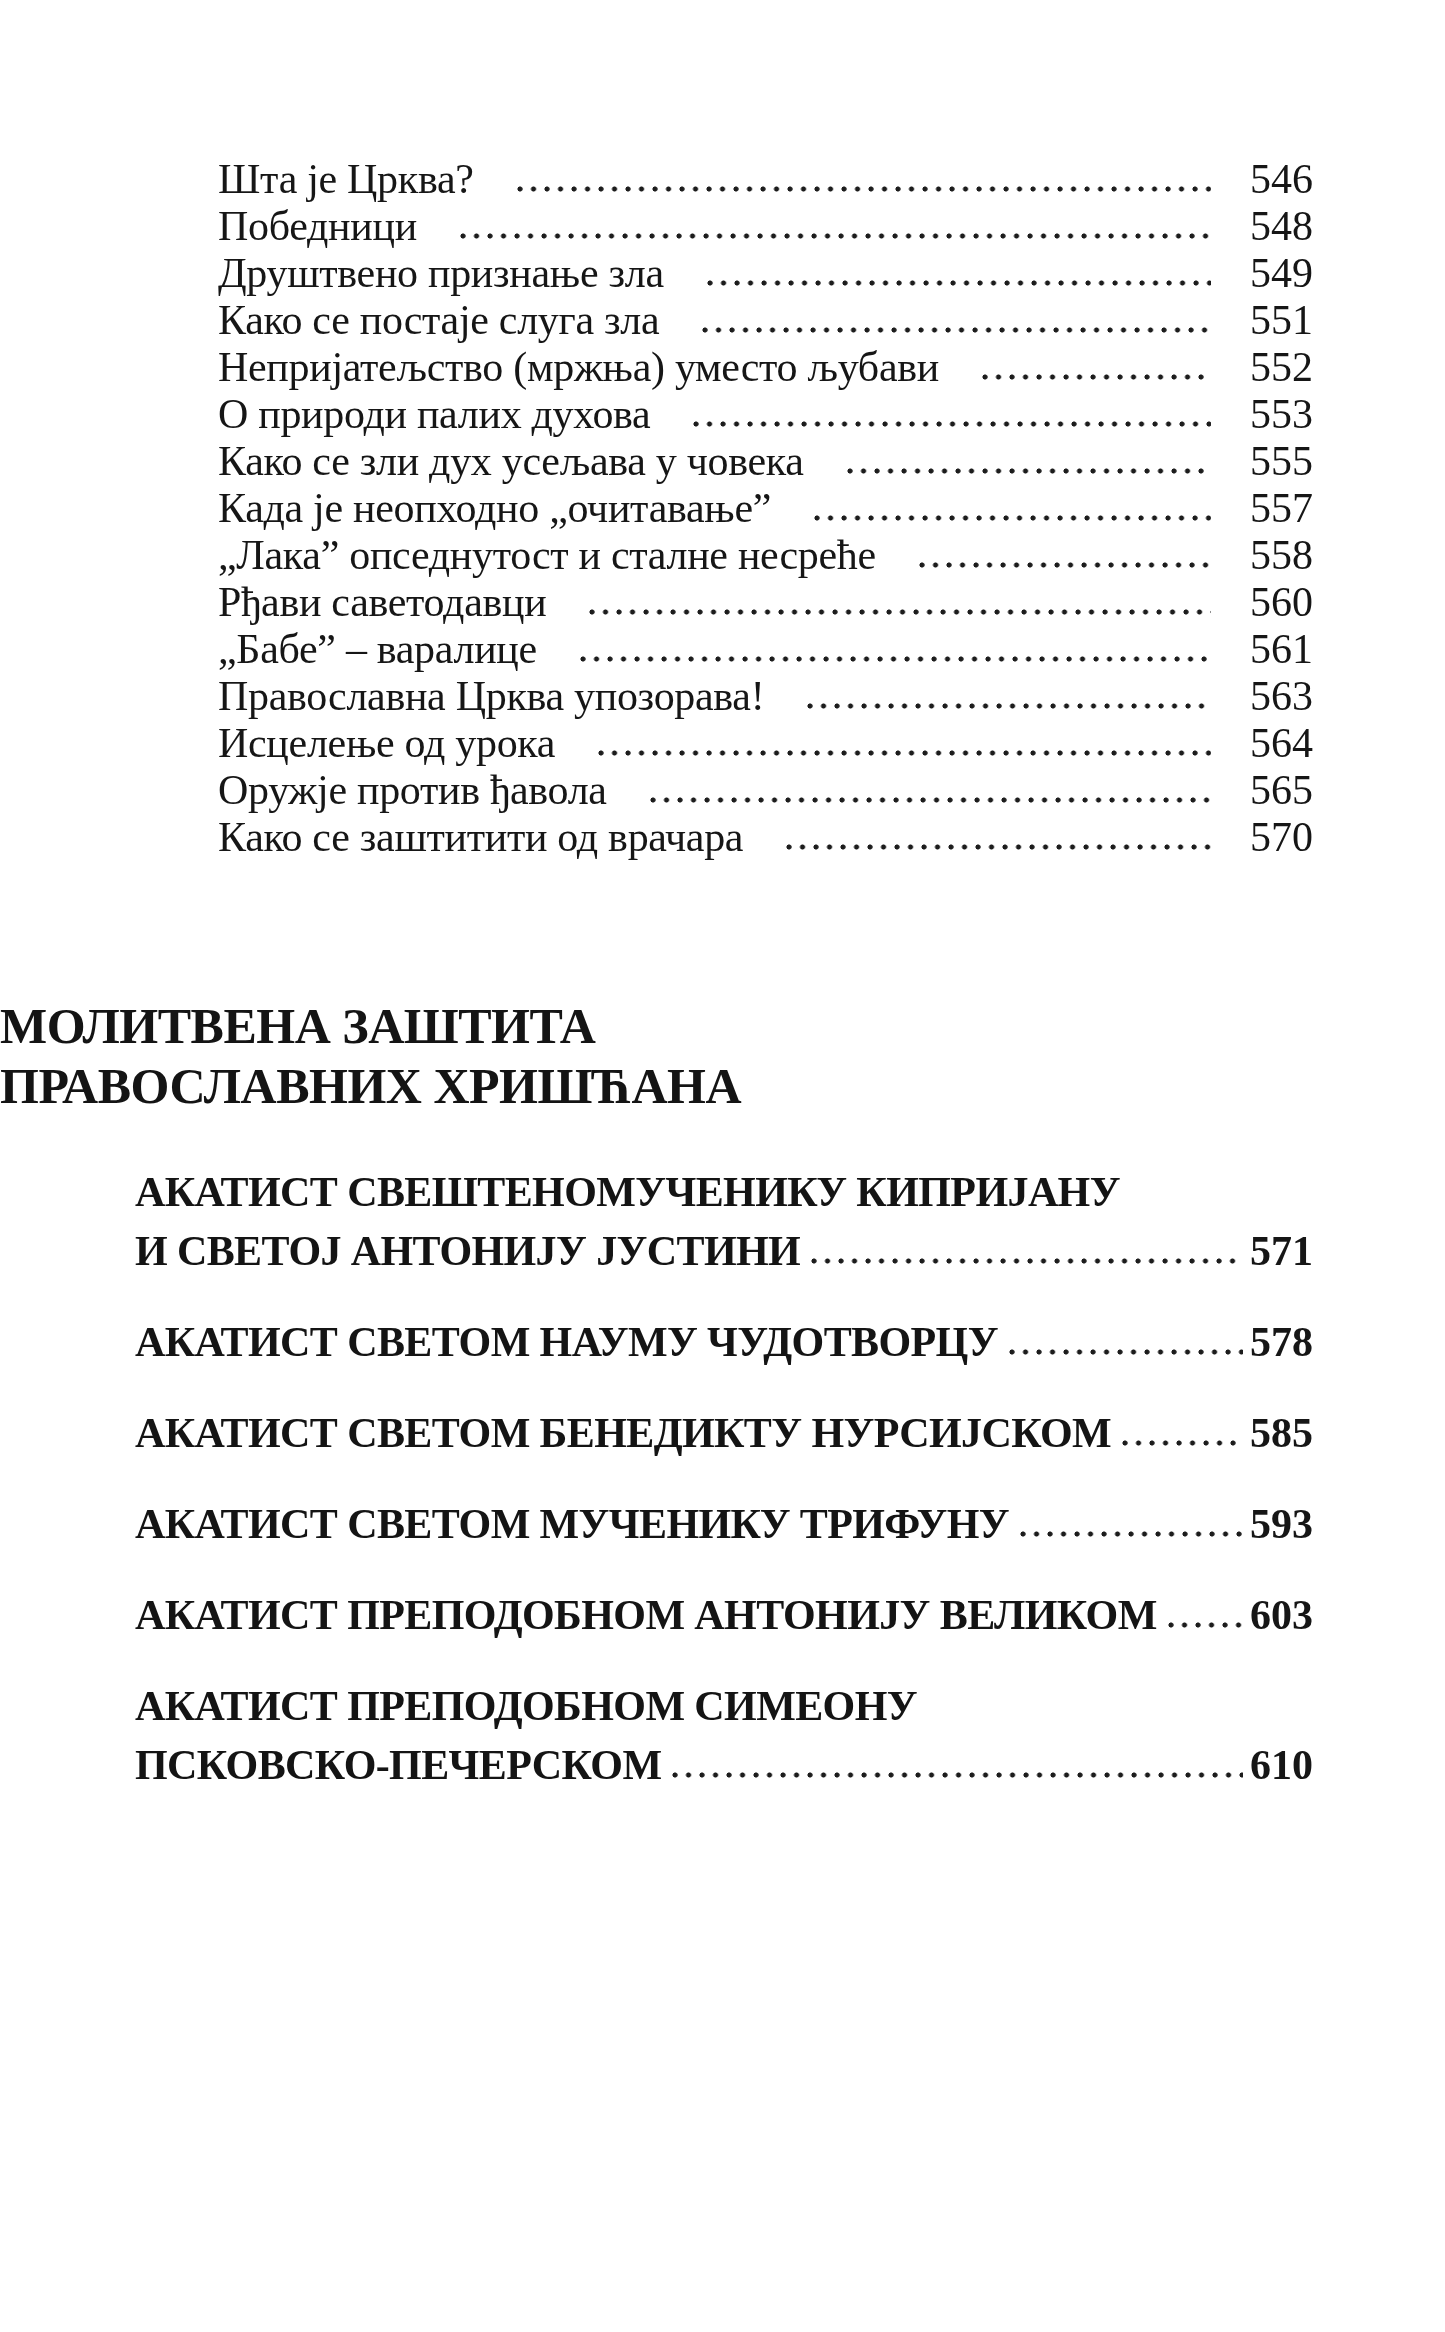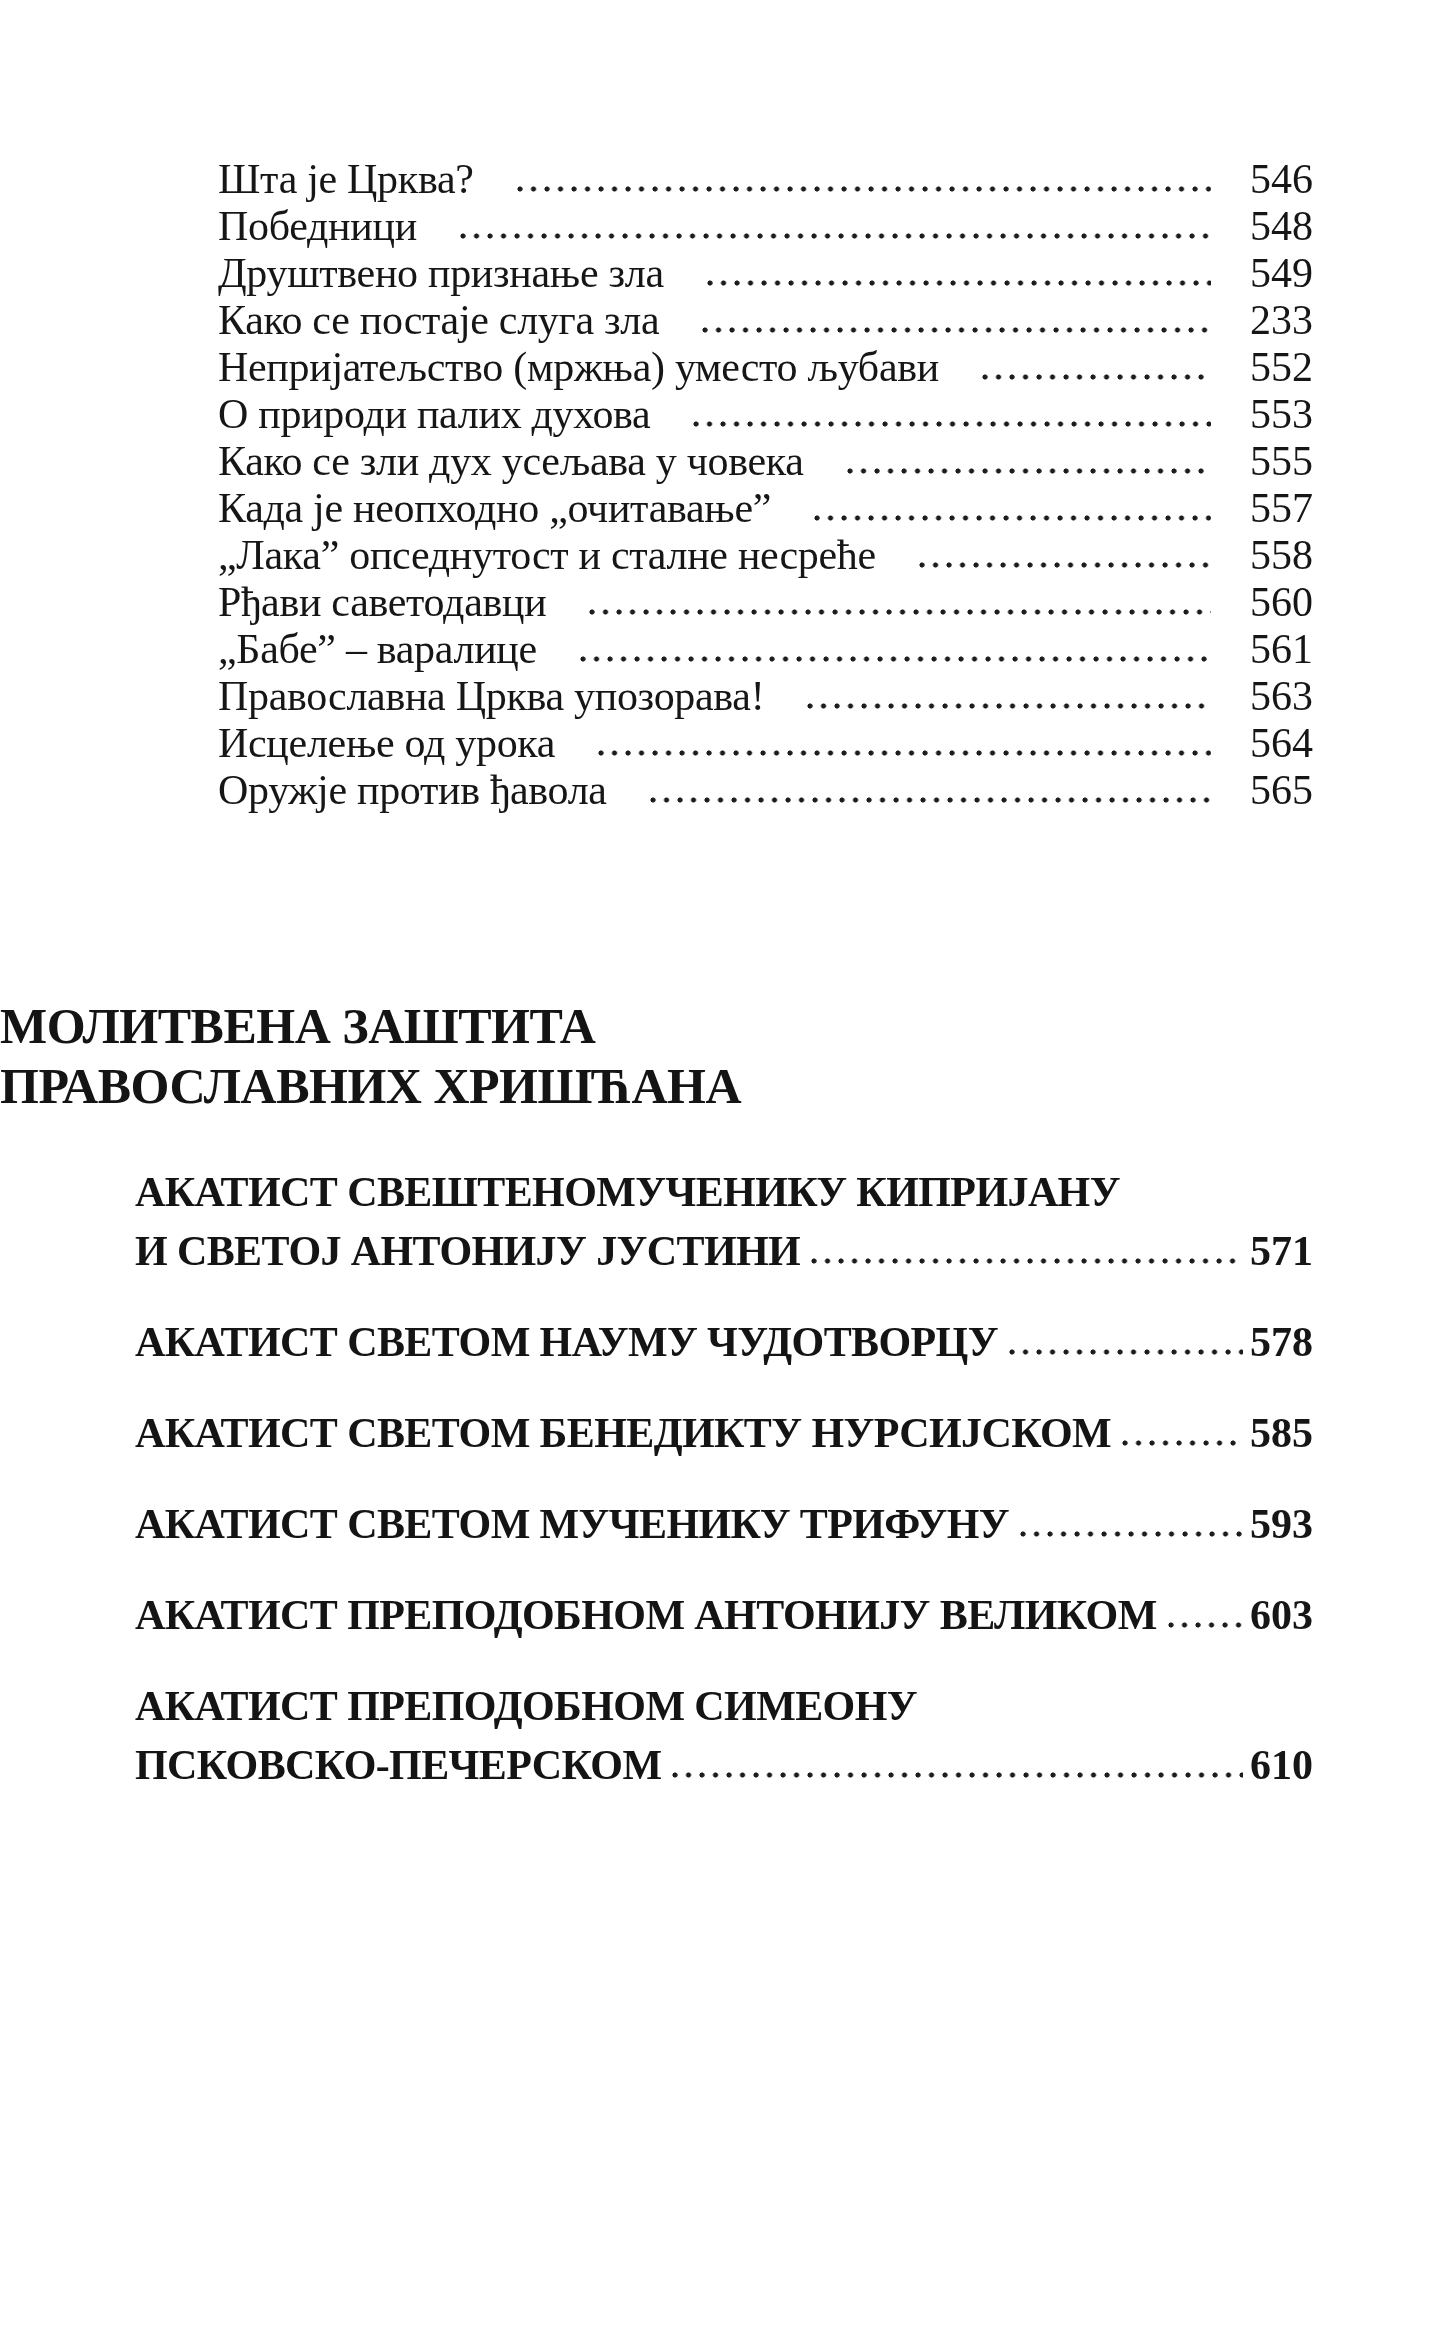--- a/index.html
+++ b/index.html
@@ -100,21 +100,21 @@
     <span class="pagenum">548</span>
   </div>
       <div class="row">
     <span class="title">Друштвено признање зла</span>
     <span class="leader"></span>
     <span class="pagenum">549</span>
   </div>
       <div class="row">
     <span class="title">Како се постаје слуга зла</span>
     <span class="leader"></span>
-    <span class="pagenum">233</span>
+    <span class="pagenum">551</span>
   </div>
       <div class="row">
     <span class="title">Непријатељство (мржња) уместо љубави</span>
     <span class="leader"></span>
     <span class="pagenum">552</span>
   </div>
       <div class="row">
     <span class="title">О природи палих духова</span>
     <span class="leader"></span>
     <span class="pagenum">553</span>
@@ -151,20 +151,25 @@
   </div>
       <div class="row">
     <span class="title">Исцелење од урока</span>
     <span class="leader"></span>
     <span class="pagenum">564</span>
   </div>
       <div class="row">
     <span class="title">Оружје против ђавола</span>
     <span class="leader"></span>
     <span class="pagenum">565</span>
+  </div>
+      <div class="row">
+    <span class="title">Како се заштитити од врачара</span>
+    <span class="leader"></span>
+    <span class="pagenum">570</span>
   </div>
     </div>
 
   <div class="section-heading">
     <div>МОЛИТВЕНА ЗАШТИТА</div>
     <div>ПРАВОСЛАВНИХ ХРИШЋАНА</div>
   </div>
 
   <div class="toc-sections" id="toc-sections">
       <div class="s-entry">

